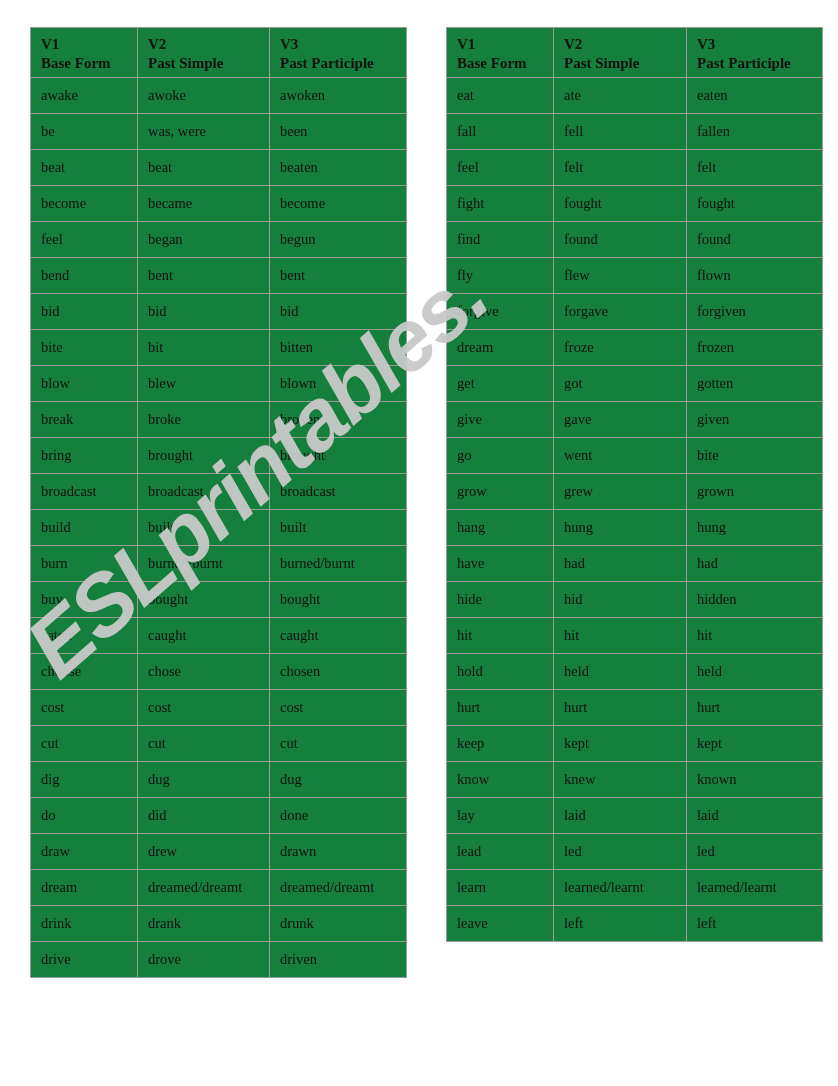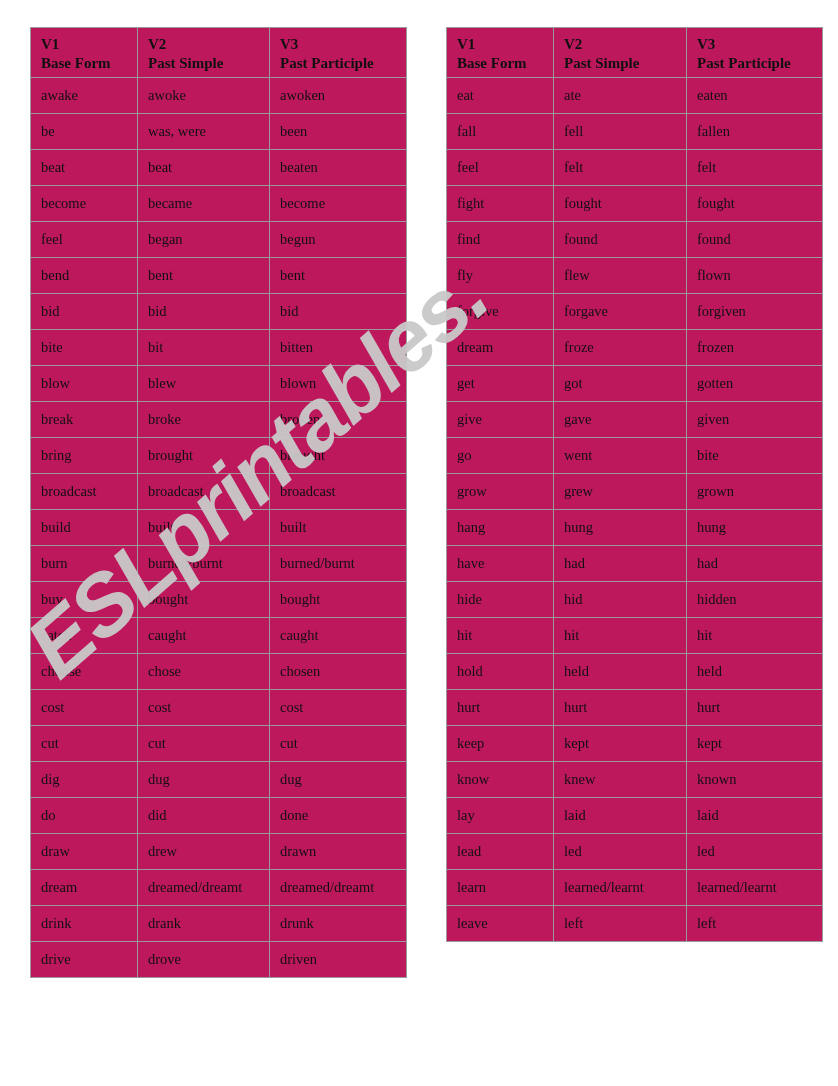--- a/index.html
+++ b/index.html
@@ -45,21 +45,21 @@
     white-space: nowrap;
     transform: rotate(-41deg);
     transform-origin: left center;
     opacity: 0.95;
   }
 
   
   .verb-table {
     position: absolute;
     border-collapse: collapse;
-    background: #be185d;
+    background: #15803d;
     z-index: 1;
     border: 1px solid #9a9a9a;
     table-layout: fixed;
   }
   .verb-table.left  { left: 30px;  top: 27px; width: 345px; }
   .verb-table.right { left: 446px; top: 27px; width: 345px; }
 
   .verb-table td,
   .verb-table th {
     border: 1px solid #9a9a9a;

